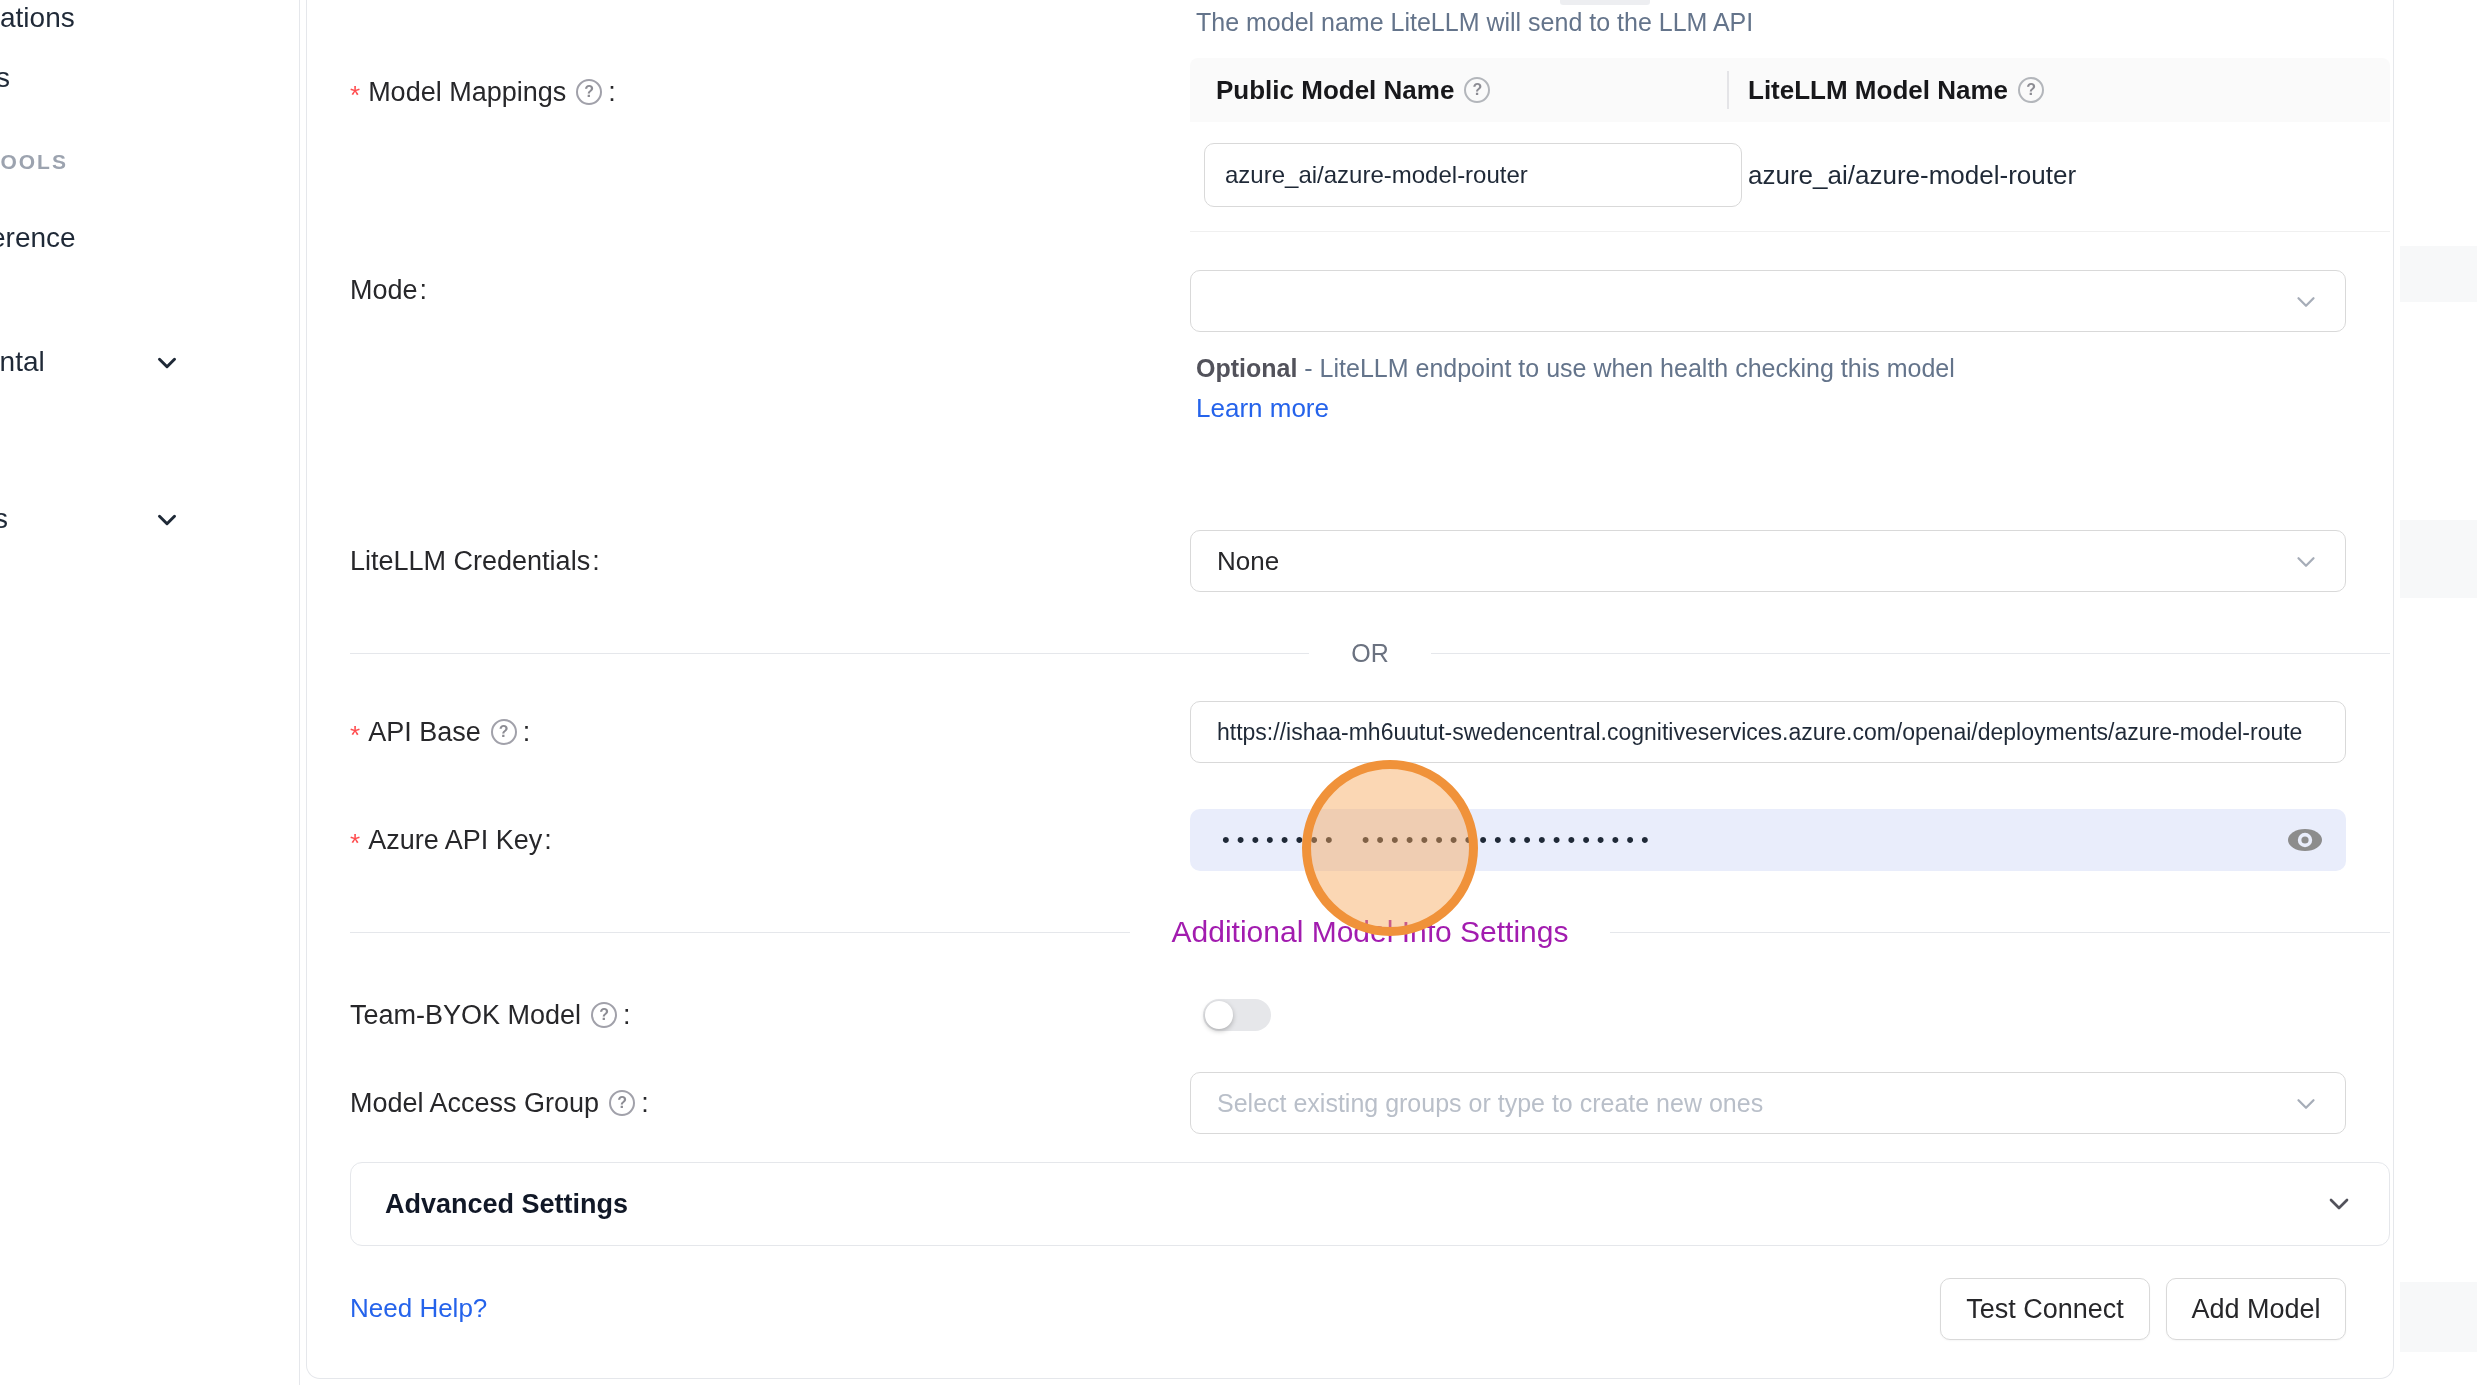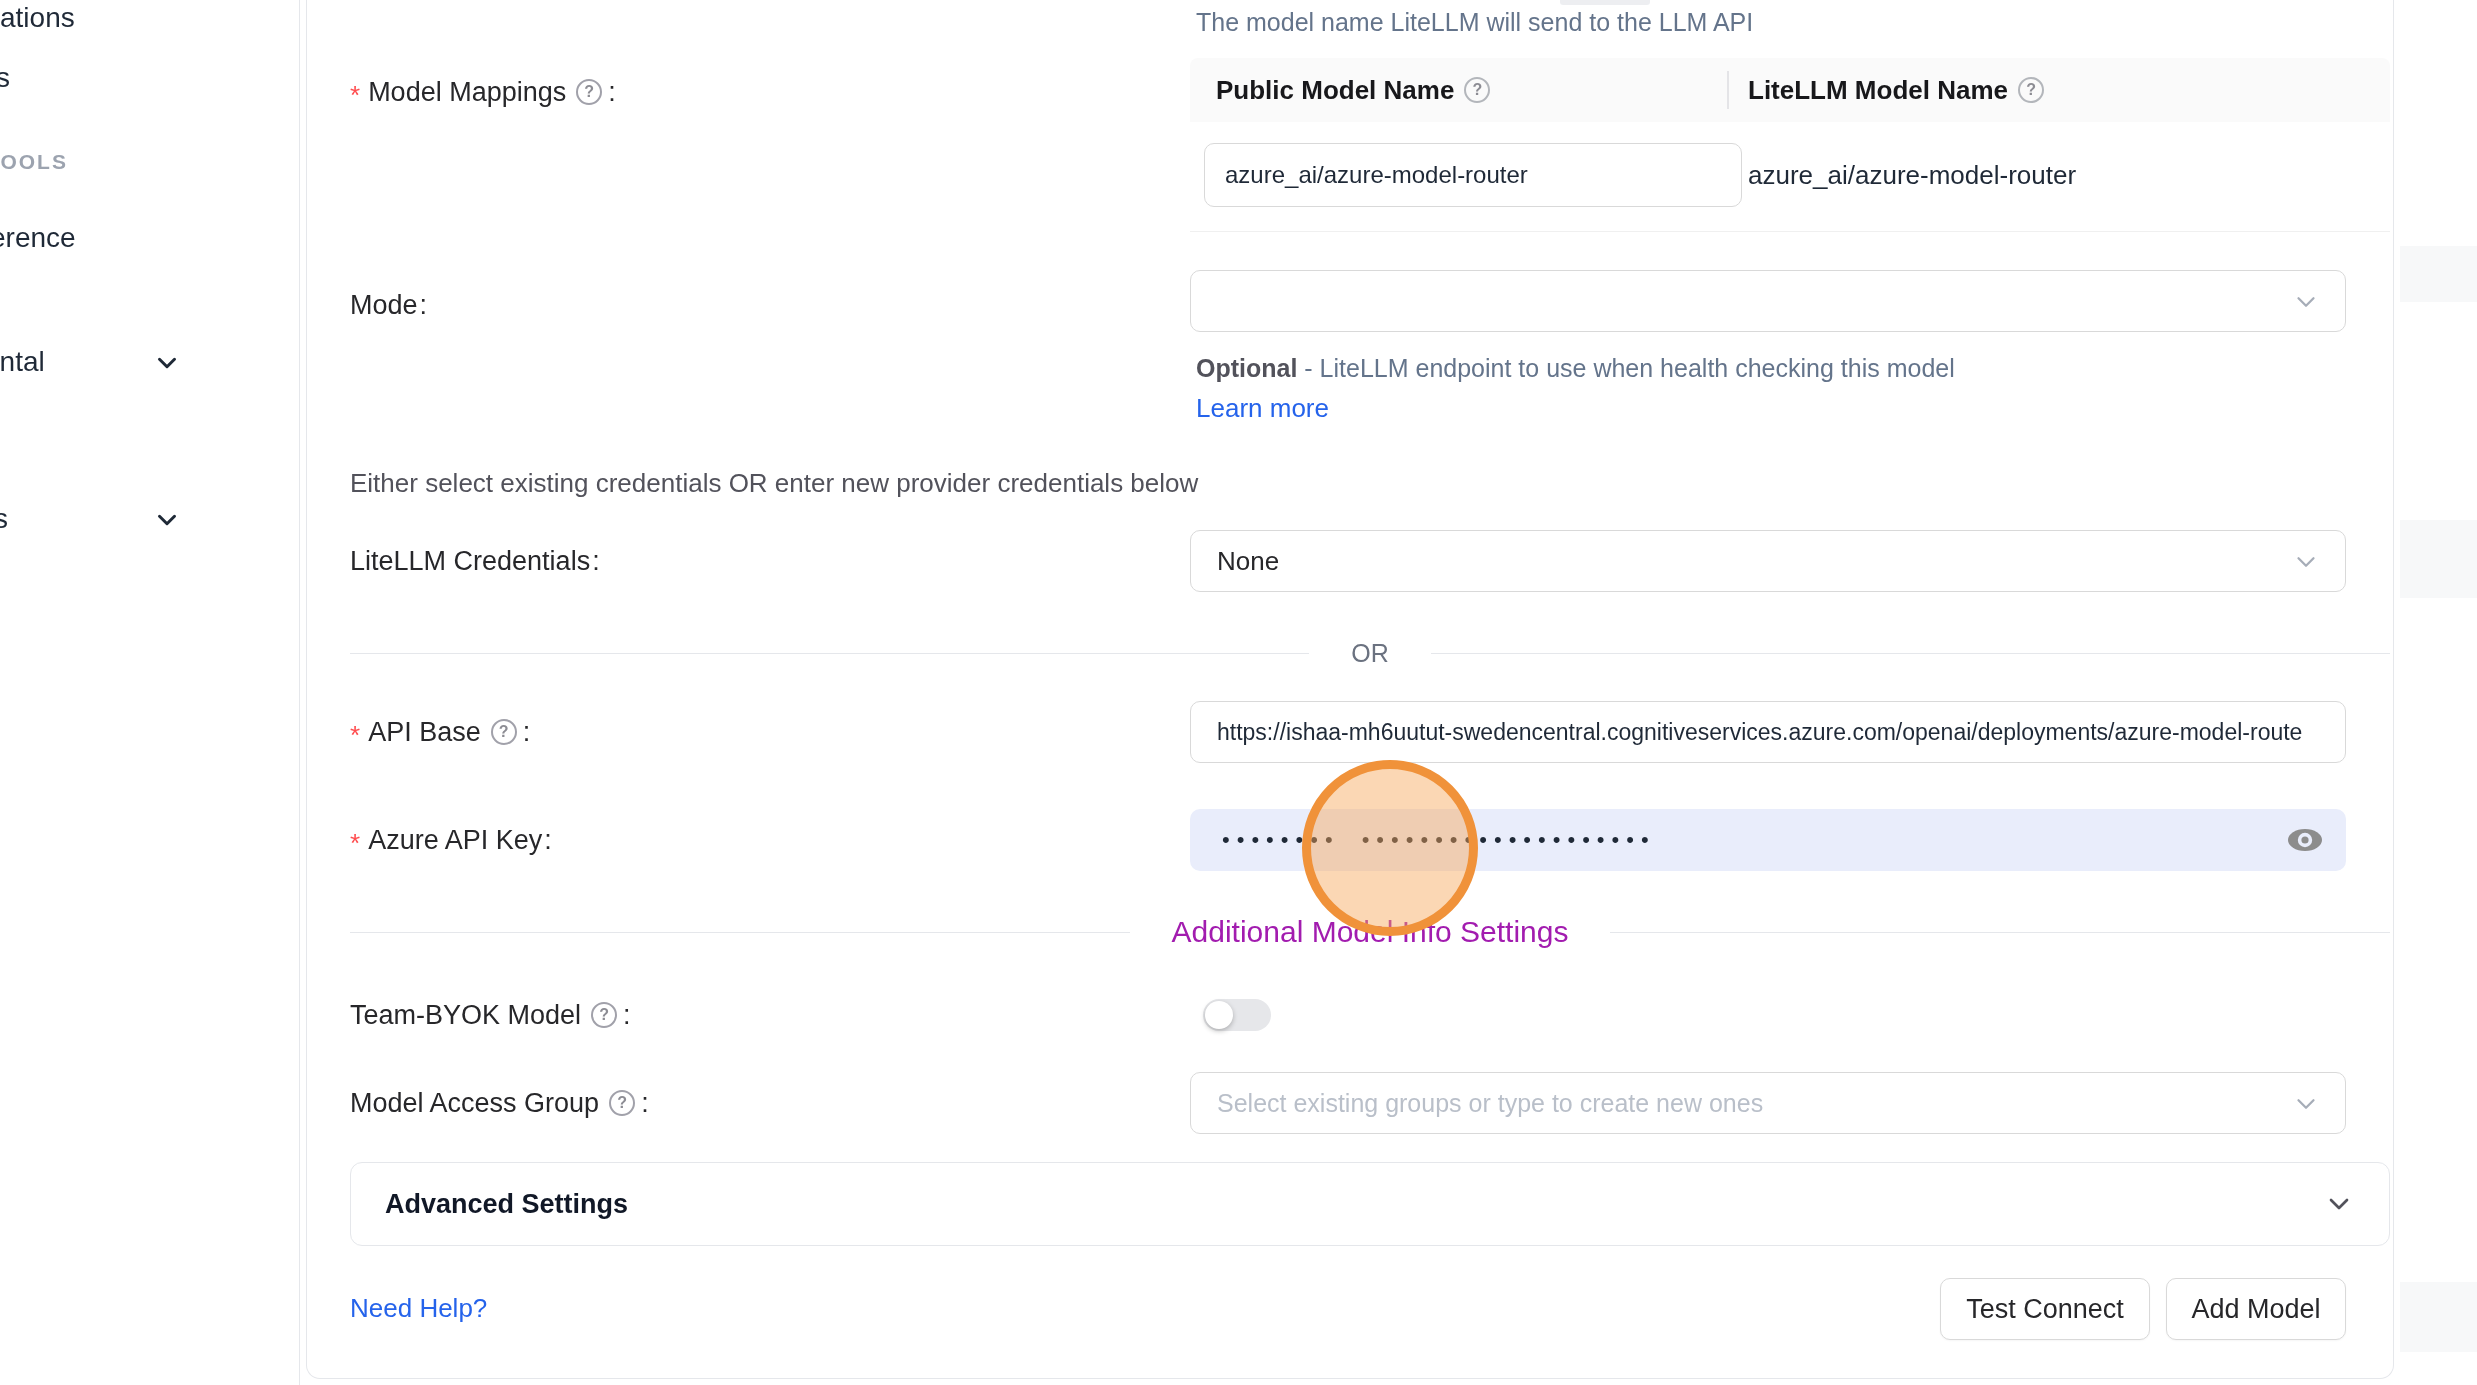--- a/index.html
+++ b/index.html
@@ -149,35 +149,34 @@
         <span class="qicon" style="border-color:#b3b6bb;">?</span>
       </div>
     </div>
     <div id="mm-input-wrap">
       <input class="text-input" value="azure_ai/azure-model-router" style="">
     </div>
     <div id="mm-value">azure_ai/azure-model-router</div>
     <div id="mm-bottom"></div>
   </div>
 
-  <div class="abs lbl" style="left:350px; top:285px;">
+  <div class="abs lbl" style="left:350px; top:270px;">
     <span>Mode</span>
     <span class="colon">:</span>
   </div>
   <div class="select-box" style="left:1190px; top:270px;">
     <span></span>
     <svg class="chev" width="30" height="30" viewBox="0 0 24 24">
         <path d="M6 9l6 6 6-6" fill="none" stroke="#a6adb8" stroke-width="1.8" stroke-linecap="round" stroke-linejoin="round"></path>
       </svg>
   </div>
   <div class="mode-help">
     <b>Optional</b><span> - LiteLLM endpoint to use when health checking this model </span><span class="link">Learn more</span>
   </div>
 
-  <div class="abs note" style="left:350px; top:468px;">Either select existing credentials OR enter new provider credentials below</div>
 
   <div class="abs lbl" style="left:350px; top:541px;">
     <span>LiteLLM Credentials</span>
     <span class="colon">:</span>
   </div>
   <div class="select-box" style="left:1190px; top:530px;">
     <span>None</span>
     <svg class="chev" width="30" height="30" viewBox="0 0 24 24">
         <path d="M6 9l6 6 6-6" fill="none" stroke="#a6adb8" stroke-width="1.8" stroke-linecap="round" stroke-linejoin="round"></path>
       </svg>

